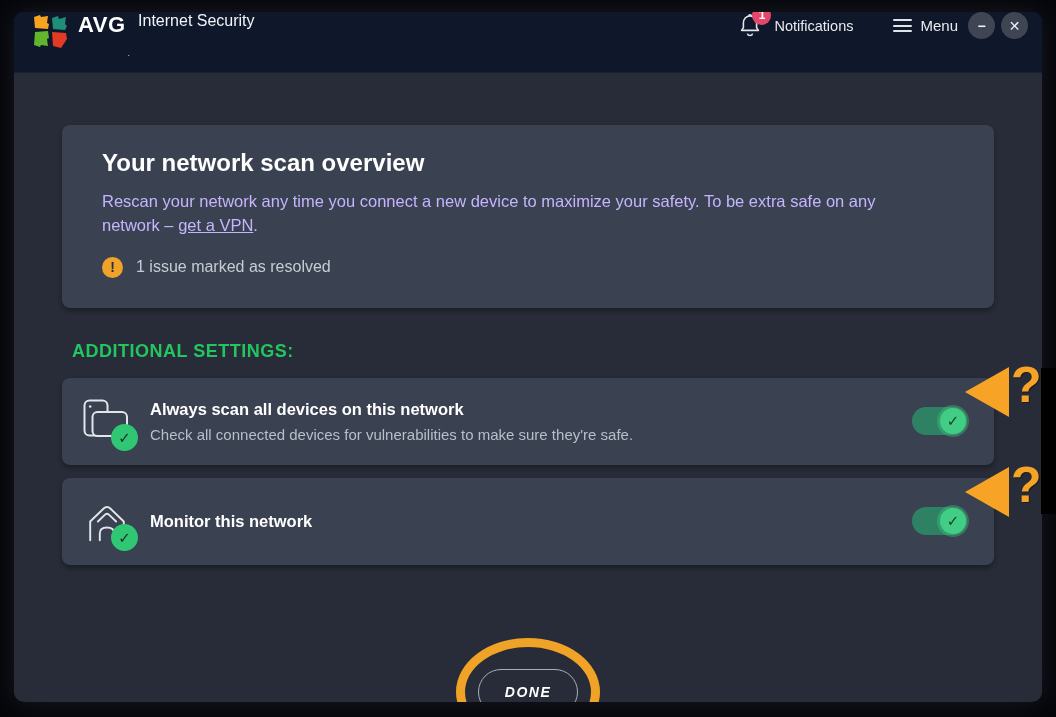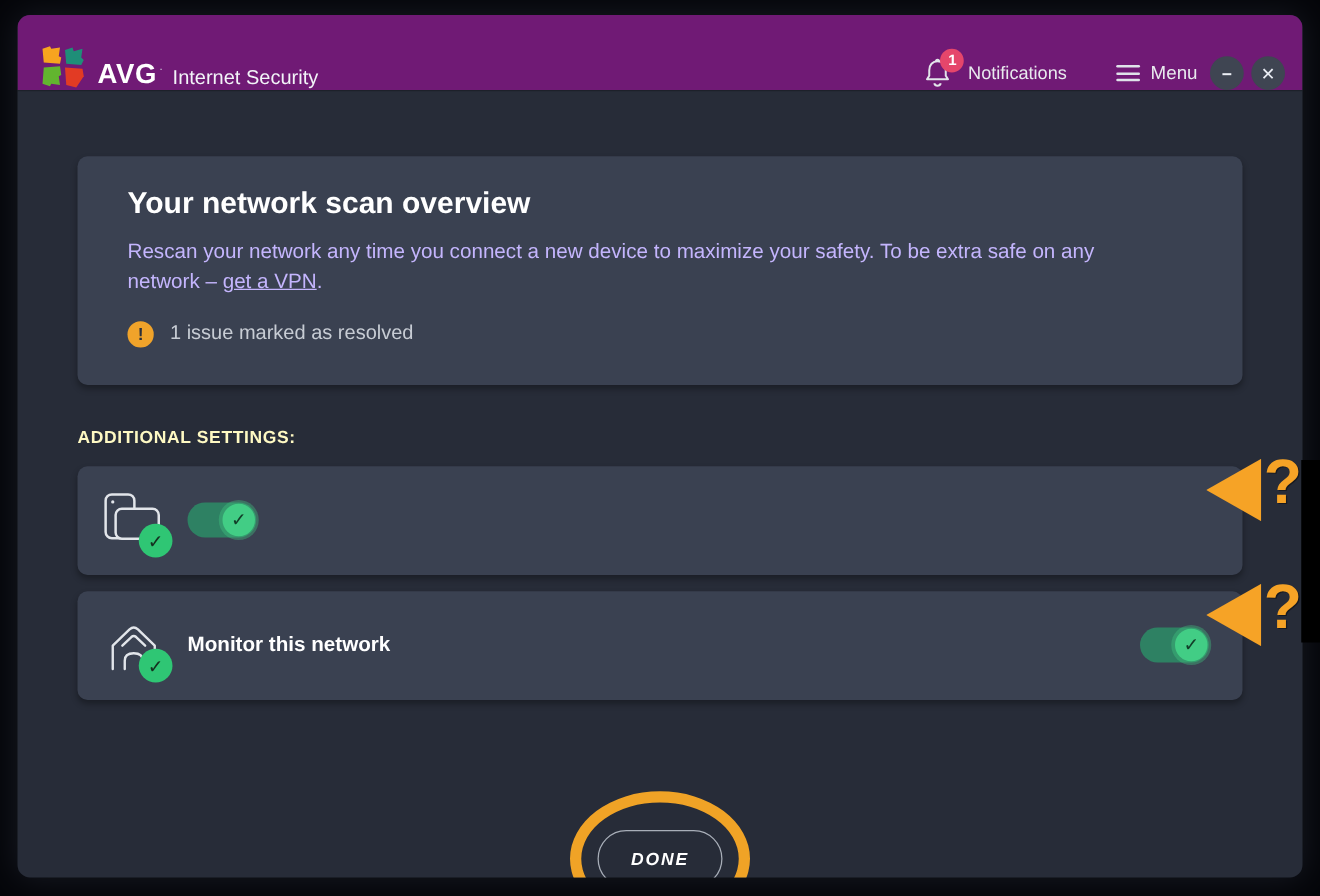--- a/index.html
+++ b/index.html
@@ -9,21 +9,21 @@
     font-family:"Liberation Sans","DejaVu Sans",sans-serif;
     -webkit-font-smoothing:antialiased;
   }
   .window{
     position:absolute;left:14px;top:12px;width:1028px;height:690px;
     background:#272c38;border-radius:10px;overflow:hidden;z-index:1;
     box-shadow:0 0 26px rgba(90,100,125,.22);
   }
   
   .titlebar{
-    height:60px;background:#701a75;display:flex;align-items:flex-end;
+    height:60px;background:#0f172a;display:flex;align-items:flex-start;
     padding:0 14px 0 18px;box-shadow:0 1px 0 rgba(0,0,0,.25);
   }
   .logo{width:38px;height:38px;flex:0 0 auto;}
   .brand{color:#ffffff;font-size:22px;font-weight:700;letter-spacing:.5px;margin-left:8px;}
   .brand-mark{color:#cdd1d9;font-size:9px;align-self:flex-end;margin:0 0 14px 2px;}
   .product{color:#f2f4f8;font-size:16px;margin-left:8px;}
   .buy-now{
     margin-left:26px;height:30px;padding:0 22px;border:none;border-radius:15px;
     background:#3ecb82;color:#15202c;font-size:15px;font-weight:700;
     font-family:inherit;letter-spacing:.3px;cursor:pointer;
@@ -57,21 +57,21 @@
   .overview-card h1{margin:0;font-size:24px;font-weight:700;color:#ffffff;}
   .overview-card p{margin:13px 0 0;font-size:16.5px;line-height:1.45;color:#c4b5fd;max-width:800px;}
   .overview-card a{color:inherit;text-decoration:underline;cursor:pointer;}
   .issue-row{margin-top:19px;display:flex;align-items:center;}
   .warn-icon{
     width:21px;height:21px;border-radius:50%;background:#f0a32a;color:#2b2f3a;
     font-size:14px;font-weight:700;display:flex;align-items:center;justify-content:center;
     flex:0 0 auto;
   }
   .issue-text{margin-left:13px;font-size:16px;color:#c7ccd4;}
-  .section-label{margin:33px 0 16px;font-size:14px;font-weight:700;letter-spacing:.5px;color:#fef9c3;}
+  .section-label{margin:33px 10px 16px;font-size:18px;font-weight:700;letter-spacing:.5px;color:#22c55e;}
   .setting-row{
     height:87px;background:#3a4151;border-radius:8px;display:flex;align-items:center;
     margin-bottom:13px;box-shadow:0 3px 5px rgba(0,0,0,.32);
   }
   .row-icon{width:88px;flex:0 0 auto;display:flex;justify-content:center;}
   .icon-wrap{position:relative;width:46px;height:44px;}
   .check-badge{
     position:absolute;right:-9px;bottom:-8px;width:27px;height:27px;border-radius:50%;
     background:#2fc674;color:#14301f;font-size:15px;font-weight:700;
     display:flex;align-items:center;justify-content:center;
@@ -170,20 +170,24 @@
       <div class="row-icon">
         <span class="icon-wrap">
           <svg width="46" height="44" viewBox="0 0 46 44" aria-hidden="true">
             <rect x="1.5" y="1.5" width="23" height="35" rx="5" fill="none" stroke="#e2e5ea" stroke-width="2"></rect>
             <circle cx="7.2" cy="7.5" r="1.3" fill="#e2e5ea"></circle>
             <rect x="9.5" y="13" width="34.5" height="24" rx="5" fill="#3a4151" stroke="#e2e5ea" stroke-width="2"></rect>
           </svg>
           <span class="check-badge">✓</span>
         </span>
       </div>
+      <div class="row-text">
+        <h2>Always scan all devices on this network</h2>
+        <p>Check all connected devices for vulnerabilities to make sure they're safe.</p>
+      </div>
       <div class="toggle" role="switch" aria-checked="true">
         <span class="knob">✓</span>
       </div>
     </section>
 
     <section class="setting-row">
       <div class="row-icon">
         <span class="icon-wrap">
           <svg width="48" height="46" viewBox="0 0 50 46" aria-hidden="true">
             <path d="M7.5 42 L7.5 22.5 L21.5 9 Q25 5.8 28.5 9 L42.5 22.5 L42.5 42" fill="none" stroke="#e2e5ea" stroke-width="2" stroke-linejoin="round" stroke-linecap="round"></path>

